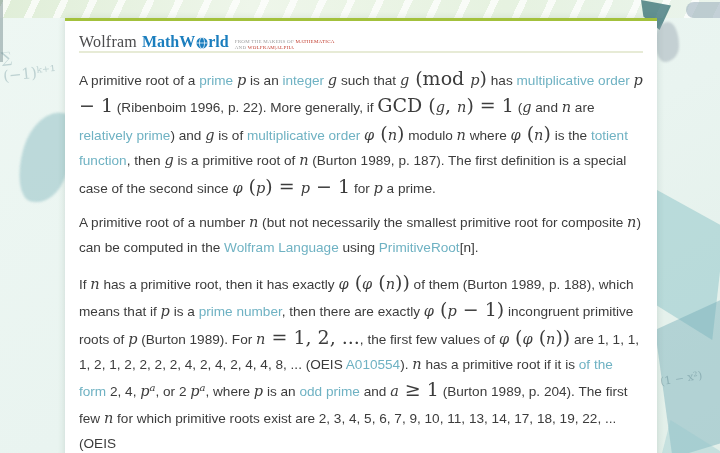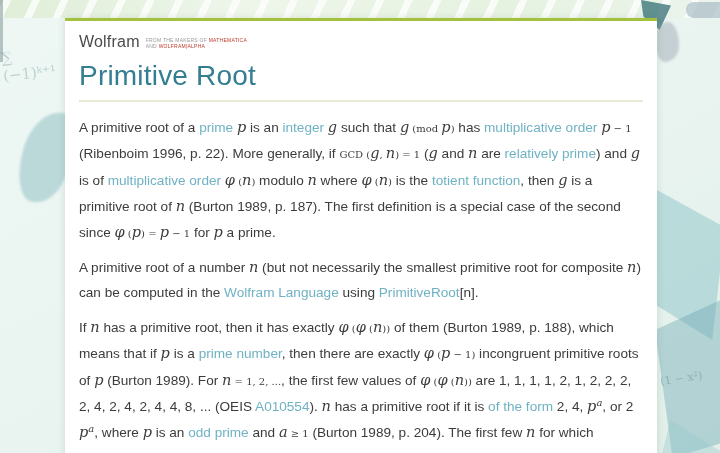--- a/index.html
+++ b/index.html
@@ -31,35 +31,35 @@
     background:rgba(110,170,180,.42);clip-path:polygon(0 20%,100% 0,100% 90%,25% 100%);}
   .bg-poly3{position:absolute;left:648px;top:420px;width:75px;height:110px;z-index:1;
     background:rgba(150,200,205,.38);clip-path:polygon(30% 0,100% 30%,70% 100%,0 80%);}
   .bg-formula-right{position:absolute;left:660px;top:372px;z-index:2;
     color:rgba(95,135,145,.45);font-family:"DejaVu Serif",serif;font-size:11px;transform:rotate(-9deg);}
   
   .card{position:absolute;left:65px;top:18px;width:592px;height:460px;z-index:3;
     background:#fff;border-top:3px solid #a3c13c;box-sizing:border-box;
     padding:10px 14px 0 14px;box-shadow:0 1px 7px rgba(55,90,80,.18);}
   
-  .logo-row{display:flex;align-items:center;margin-top:2px;height:18px;cursor:pointer;}
+  .logo-row{display:flex;align-items:flex-end;margin-top:2px;height:18px;cursor:pointer;font-family:Liberation Serif, serif;}
   .logo-wolfram{font-size:16px;color:#4b4b4d;letter-spacing:.2px;}
   .logo-mathworld{font-size:16px;font-weight:bold;color:#1b7ebe;margin-left:5px;display:flex;align-items:center;}
   .globe{width:12px;height:12px;margin:2px 0 0 1px;display:inline-block;}
   .tagline{margin:2px 0 0 6px;font-size:5px;line-height:6px;letter-spacing:.25px;white-space:nowrap;}
   .tag-gray{color:#9a9a9a;} .tag-red{color:#c0392b;}
   
   .page-title{font-size:28px;line-height:32px;color:#337e90;font-weight:500;
     margin:9px 0 8px 0;letter-spacing:.2px;}
   .title-rule{height:2px;background:#e7ebd6;margin:0 0 13px 0;}
   
   .para{width:564px;font-size:13.6px;line-height:25.4px;color:#3c3c3c;margin:0 0 9px 0;}
   .seg-l{color:#6fb2c3;text-decoration:none;cursor:pointer;margin-top:11px;}
   .seg-m{font-family:"DejaVu Serif",serif;font-style:italic;font-size:14.5px;}
-  .seg-mu{font-family:"DejaVu Serif",serif;font-size:10px;}
+  .seg-mu{font-family:"DejaVu Serif",serif;font-size:19px;}
   .seg-ms{font-family:"DejaVu Serif",serif;font-style:italic;font-size:10px;position:relative;top:-5px;}
   .seg-i{}
 </style>
 </head>
 <body>
 
 <div class="bg-topband"></div>
 <div class="bg-left-edge"></div>
 <div class="bg-formula-left">∑ (−1)ᵏ⁺¹</div>
 <div class="bg-wing-left"></div>
@@ -68,28 +68,36 @@
 <div class="bg-cloud"></div>
 <div class="bg-poly1"></div>
 <div class="bg-poly2"></div>
 <div class="bg-poly3"></div>
 <div class="bg-formula-right">(1 − x²)</div>
 
 <div class="card">
 
   <div class="logo-row">
     <span class="logo-wolfram">Wolfram</span>
+    <span class="logo-mathworld">
+      <span>MathW</span>
+      <svg class="globe" viewBox="0 0 16 16">
+        <circle cx="8" cy="8" r="7.4" fill="#1b7ebe"></circle>
+        <ellipse cx="8" cy="8" rx="3.4" ry="7.4" fill="none" stroke="#ffffff" stroke-width="1"></ellipse>
+        <line x1="0.6" y1="8" x2="15.4" y2="8" stroke="#ffffff" stroke-width="1"></line>
+      </svg>
+      <span>rld</span>
+    </span>
     <span class="tagline">
       <span class="tag-gray">FROM THE MAKERS OF</span>
       <span class="tag-red">MATHEMATICA</span><br>
       <span class="tag-gray">AND</span>
       <span class="tag-red">WOLFRAM|ALPHA</span>
     </span>
   </div>
 
-  <h1 class="page-title">Primitive Root</h1>
   <div class="title-rule"></div>
 
   <p class="para"><span class="seg-t">A primitive root of a </span><a class="seg-l">prime</a><span class="seg-t"> </span><span class="seg-m">p</span><span class="seg-t"> is an </span><a class="seg-l">integer</a><span class="seg-t"> </span><span class="seg-m">g</span><span class="seg-t"> such that </span><span class="seg-m">g</span><span class="seg-mu"> (mod </span><span class="seg-m">p</span><span class="seg-mu">)</span><span class="seg-t"> has </span><a class="seg-l">multiplicative order</a><span class="seg-t"> </span><span class="seg-m">p</span><span class="seg-mu"> − 1</span><span class="seg-t"> (Ribenboim 1996, p. 22). More generally, if </span><span class="seg-mu">GCD (</span><span class="seg-m">g</span><span class="seg-mu">, </span><span class="seg-m">n</span><span class="seg-mu">) = 1</span><span class="seg-t"> (</span><span class="seg-m">g</span><span class="seg-t"> and </span><span class="seg-m">n</span><span class="seg-t"> are </span><a class="seg-l">relatively prime</a><span class="seg-t">) and </span><span class="seg-m">g</span><span class="seg-t"> is of </span><a class="seg-l">multiplicative order</a><span class="seg-t"> </span><span class="seg-m">φ</span><span class="seg-mu"> (</span><span class="seg-m">n</span><span class="seg-mu">)</span><span class="seg-t"> modulo </span><span class="seg-m">n</span><span class="seg-t"> where </span><span class="seg-m">φ</span><span class="seg-mu"> (</span><span class="seg-m">n</span><span class="seg-mu">)</span><span class="seg-t"> is the </span><a class="seg-l">totient function</a><span class="seg-t">, then </span><span class="seg-m">g</span><span class="seg-t"> is a primitive root of </span><span class="seg-m">n</span><span class="seg-t"> (Burton 1989, p. 187). The first definition is a special case of the second since </span><span class="seg-m">φ</span><span class="seg-mu"> (</span><span class="seg-m">p</span><span class="seg-mu">) = </span><span class="seg-m">p</span><span class="seg-mu"> − 1</span><span class="seg-t"> for </span><span class="seg-m">p</span><span class="seg-t"> a prime.</span></p>
   <p class="para"><span class="seg-t">A primitive root of a number </span><span class="seg-m">n</span><span class="seg-t"> (but not necessarily the </span><span class="seg-i">smallest</span><span class="seg-t"> primitive root for composite </span><span class="seg-m">n</span><span class="seg-t">) can be computed in the </span><a class="seg-l">Wolfram Language</a><span class="seg-t"> using </span><a class="seg-l">PrimitiveRoot</a><span class="seg-t">[</span><span class="seg-i">n</span><span class="seg-t">].</span></p>
   <p class="para"><span class="seg-t">If </span><span class="seg-m">n</span><span class="seg-t"> has a primitive root, then it has exactly </span><span class="seg-m">φ</span><span class="seg-mu"> (</span><span class="seg-m">φ</span><span class="seg-mu"> (</span><span class="seg-m">n</span><span class="seg-mu">))</span><span class="seg-t"> of them (Burton 1989, p. 188), which means that if </span><span class="seg-m">p</span><span class="seg-t"> is a </span><a class="seg-l">prime number</a><span class="seg-t">, then there are exactly </span><span class="seg-m">φ</span><span class="seg-mu"> (</span><span class="seg-m">p</span><span class="seg-mu"> − 1)</span><span class="seg-t"> incongruent primitive roots of </span><span class="seg-m">p</span><span class="seg-t"> (Burton 1989). For </span><span class="seg-m">n</span><span class="seg-mu"> = 1, 2, ...</span><span class="seg-t">, the first few values of </span><span class="seg-m">φ</span><span class="seg-mu"> (</span><span class="seg-m">φ</span><span class="seg-mu"> (</span><span class="seg-m">n</span><span class="seg-mu">))</span><span class="seg-t"> are 1, 1, 1, 1, 2, 1, 2, 2, 2, 2, 4, 2, 4, 2, 4, 4, 8, ... (OEIS </span><a class="seg-l">A010554</a><span class="seg-t">). </span><span class="seg-m">n</span><span class="seg-t"> has a primitive root if it is </span><a class="seg-l">of the form</a><span class="seg-t"> 2, 4, </span><span class="seg-m">p</span><span class="seg-ms">a</span><span class="seg-t">, or 2 </span><span class="seg-m">p</span><span class="seg-ms">a</span><span class="seg-t">, where </span><span class="seg-m">p</span><span class="seg-t"> is an </span><a class="seg-l">odd prime</a><span class="seg-t"> and </span><span class="seg-m">a</span><span class="seg-mu"> ≥ 1</span><span class="seg-t"> (Burton 1989, p. 204). The first few </span><span class="seg-m">n</span><span class="seg-t"> for which primitive roots exist are 2, 3, 4, 5, 6, 7, 9, 10, 11, 13, 14, 17, 18, 19, 22, ... (OEIS </span></p>
 
 </div>
 
 </body></html>

